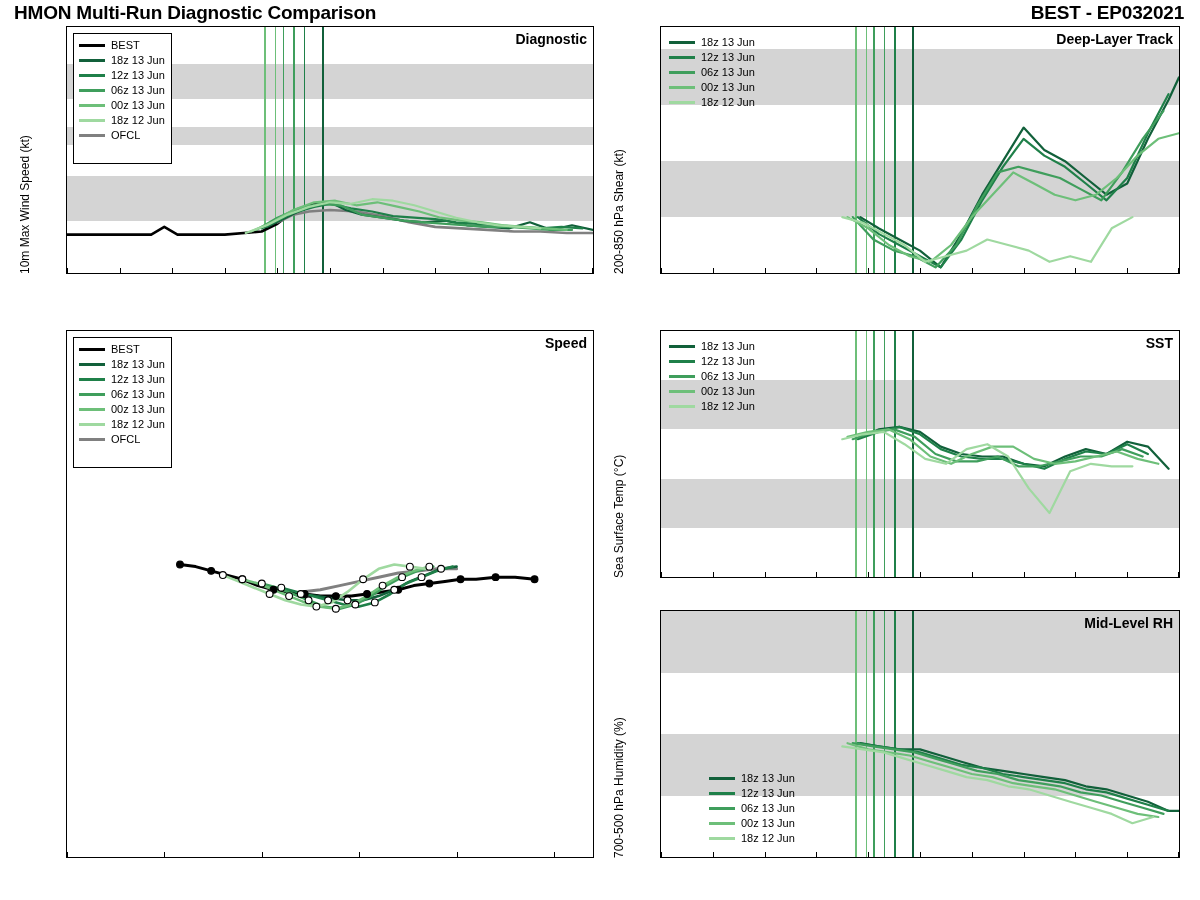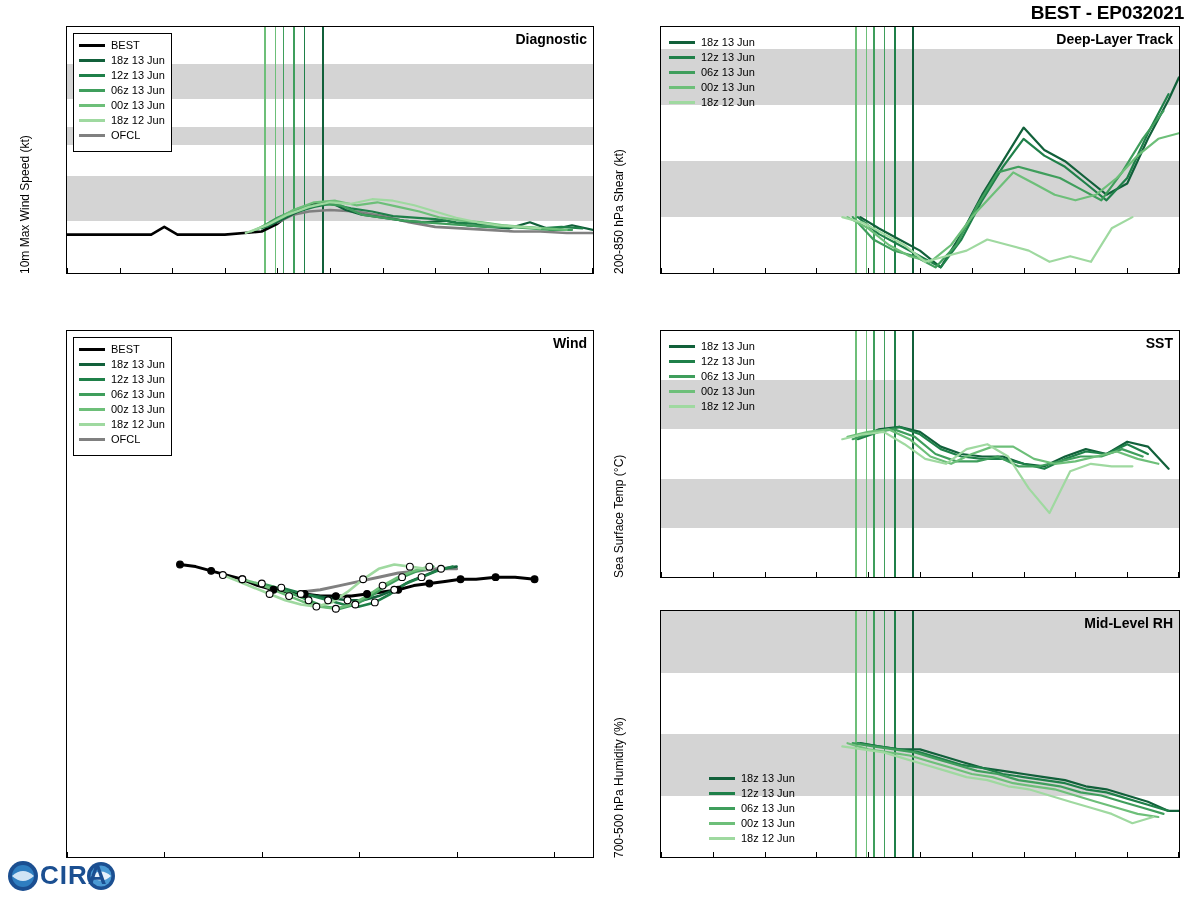--- a/index.html
+++ b/index.html
@@ -38,36 +38,37 @@
     position:absolute;font-size:12px;font-weight:normal;
     transform-origin:0 0;transform:rotate(-90deg);white-space:nowrap;
   }
 
   
   .legend{position:absolute;font-size:11px;line-height:1;}
   .legend-row{display:flex;align-items:center;height:15px;}
   .legend-swatch{width:26px;height:3px;margin-right:6px;flex:none;}
   .legend-text{white-space:nowrap;font-size:11px;}
   .legend.boxed{
-    background:#fff;border:1px solid #000;padding:4px 6px 8px 5px;
+    background:#fff;border:1px solid #000;padding:4px 6px 20px 5px;
   }
 
   
   .logo{position:absolute;left:6px;bottom:2px;width:118px;height:46px;}
   .logo-text{
     position:absolute;left:34px;top:8px;font-size:26px;font-weight:bold;
     color:#1b4f91;letter-spacing:1px;font-family:"Liberation Sans", sans-serif;
   }
   svg{display:block;}
 </style>
 </head>
 <body>
 
 <div class="root">
 
+  <div class="main-title">HMON Multi-Run Diagnostic Comparison</div>
   <div class="storm-title">BEST - EP032021</div>
 
   <div class="panel" id="p-intensity" style="left:66px;top:26px;width:528px;height:248px;">
     <div class="plotarea" id="pa-intensity">
         <div class="band" style="top: 149.137px; height: 44.5875px;"></div>
         <div class="band" style="top: 99.9375px; height: 18.45px;"></div>
         <div class="band" style="top: 36.9px; height: 35.3625px;"></div>
         <div class="vline" style="left: 197.25px; background: rgb(109, 191, 121);"></div>
         <div class="vline" style="left: 207.77px; background: rgb(109, 191, 121);"></div>
         <div class="vline" style="left: 215.66px; background: rgb(63, 158, 92);"></div>
@@ -198,21 +199,21 @@
           <circle cx="296.11851851851833" cy="248.272" r="3.4" fill="#ffffff" stroke="#000" stroke-width="1.1"></circle>
           <circle cx="342.874074074074" cy="235.64799999999997" r="3.4" fill="#ffffff" stroke="#000" stroke-width="1.1"></circle>
         </svg>
         <div class="xtickmark" style="left: 0px; top: 521px;"></div>
         <div class="xtickmark" style="left: 97.4074px; top: 521px;"></div>
         <div class="xtickmark" style="left: 194.815px; top: 521px;"></div>
         <div class="xtickmark" style="left: 292.222px; top: 521px;"></div>
         <div class="xtickmark" style="left: 389.63px; top: 521px;"></div>
         <div class="xtickmark" style="left: 487.037px; top: 521px;"></div>
       </div>
-    <div class="panel-label">Wind</div>
+    <div class="panel-label">Speed</div>
   <div style="position: absolute; left: 0px; top: 483.92px;">
         <div class="ytickmark" style="top: 0px;"></div>
       </div>
       <div style="position: absolute; left: 0px; top: 378.72px;">
         <div class="ytickmark" style="top: 0px;"></div>
       </div>
       <div style="position: absolute; left: 0px; top: 273.52px;">
         <div class="ytickmark" style="top: 0px;"></div>
       </div>
       <div style="position: absolute; left: 0px; top: 168.32px;">
@@ -459,25 +460,14 @@
           <span class="legend-text">00z 13 Jun</span>
         </div>
         <div class="legend-row">
           <span class="legend-swatch" style="background: rgb(159, 217, 160);"></span>
           <span class="legend-text">18z 12 Jun</span>
         </div>
       </div>
     </div>
   <div class="ylabel" style="left:612px;top:858px;">700-500 hPa Humidity (%)</div>
 
-  <div class="logo">
-    <svg width="118" height="46" viewBox="0 0 118 46">
-      <circle cx="17" cy="24" r="15" fill="#1b4f91"></circle>
-      <circle cx="17" cy="24" r="11" fill="#2f7ec0"></circle>
-      <path d="M6 24 Q17 14 28 24 Q17 34 6 24 Z" fill="#cfe4f5"></path>
-      <circle cx="95" cy="24" r="14" fill="#1b4f91"></circle>
-      <circle cx="95" cy="24" r="10.5" fill="#4a9ad4"></circle>
-      <path d="M85 24 Q95 15 105 24 Q95 33 85 24 Z" fill="#e8f2fb"></path>
-    </svg>
-    <div class="logo-text">CIRA</div>
-  </div>
 
 </div>
 
 </body></html>

